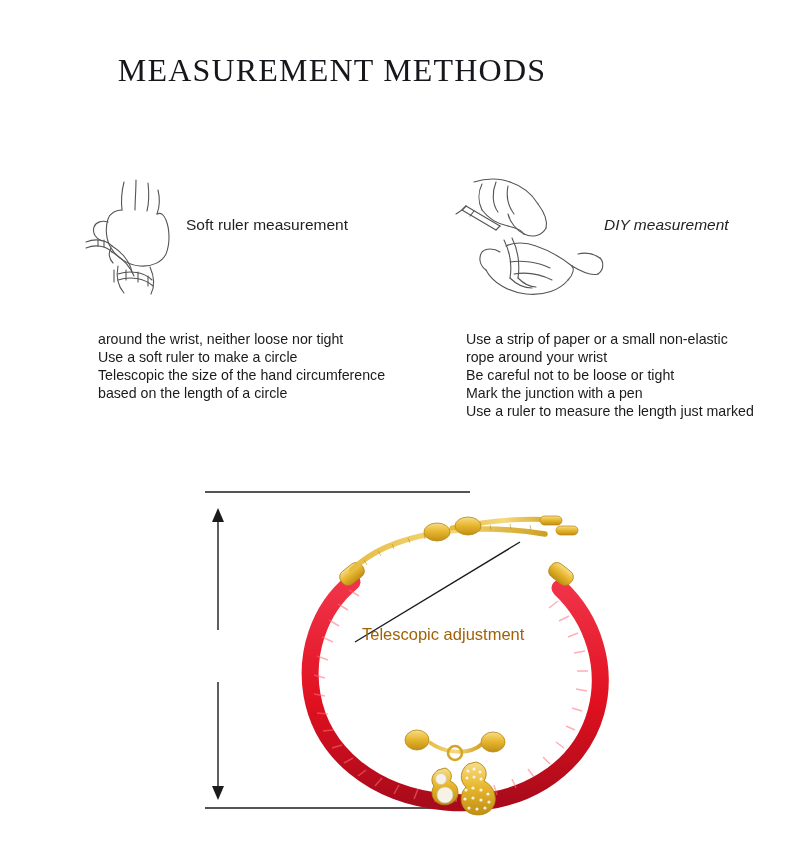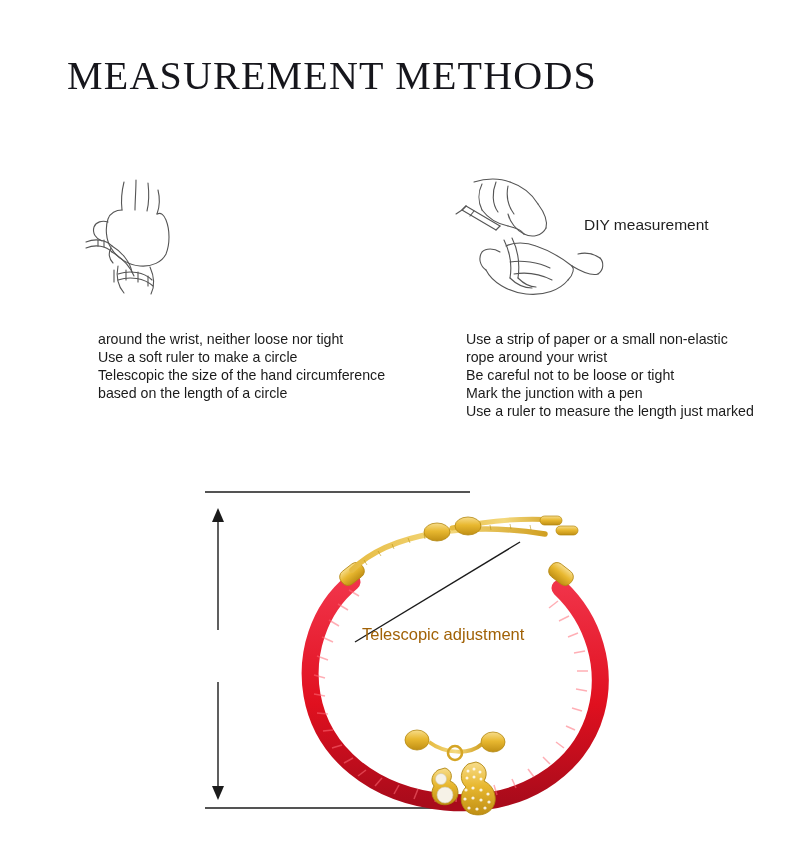--- a/index.html
+++ b/index.html
@@ -20,21 +20,21 @@
     width: 800px;
     height: 868px;
   }
   .title {
     position: absolute;
     top: 52px;
     left: 0;
     width: 664px;
     text-align: center;
     font-family: "Liberation Serif", serif;
-    font-size: 40px;
+    font-size: 32px;
     letter-spacing: 1.2px;
     color: #16161c;
     font-weight: 400;
   }
 
   
   .method {
     position: absolute;
     width: 360px;
   }
@@ -54,22 +54,23 @@
   }
   .method-label {
     position: absolute;
     left: 108px;
     top: 46px;
     font-size: 15.5px;
     color: #1f1f1f;
     white-space: nowrap;
   }
   .method.right .method-label {
-    left: 132px;
+    left: 152px;
     top: 46px;
+    font-style: italic;
   }
   .method-lines {
     position: absolute;
     top: 160px;
     left: 20px;
     width: 345px;
     font-size: 14.2px;
     line-height: 18px;
     color: #1b1b1b;
   }
@@ -143,20 +144,21 @@
           <path d="M40 104 C52 100 66 102 74 110"></path>
           <path d="M40 110 C52 106 66 108 75 116"></path>
           <path d="M36 100 L36 112"></path>
           <path d="M48 100 L48 110"></path>
           <path d="M60 102 L60 112"></path>
           <path d="M70 106 L70 116"></path>
           <path d="M20 70 L20 76"></path>
           <path d="M26 70 L26 77"></path>
         </svg>
       </div>
+      <div class="method-label">Soft ruler measurement</div>
     </div>
     <div class="method-lines">
       <div>around the wrist, neither loose nor tight</div>
       <div>Use a soft ruler to make a circle</div>
       <div>Telescopic the size of the hand circumference</div>
       <div>based on the length of a circle</div>
     </div>
   </div>
 
   <div class="method right">

